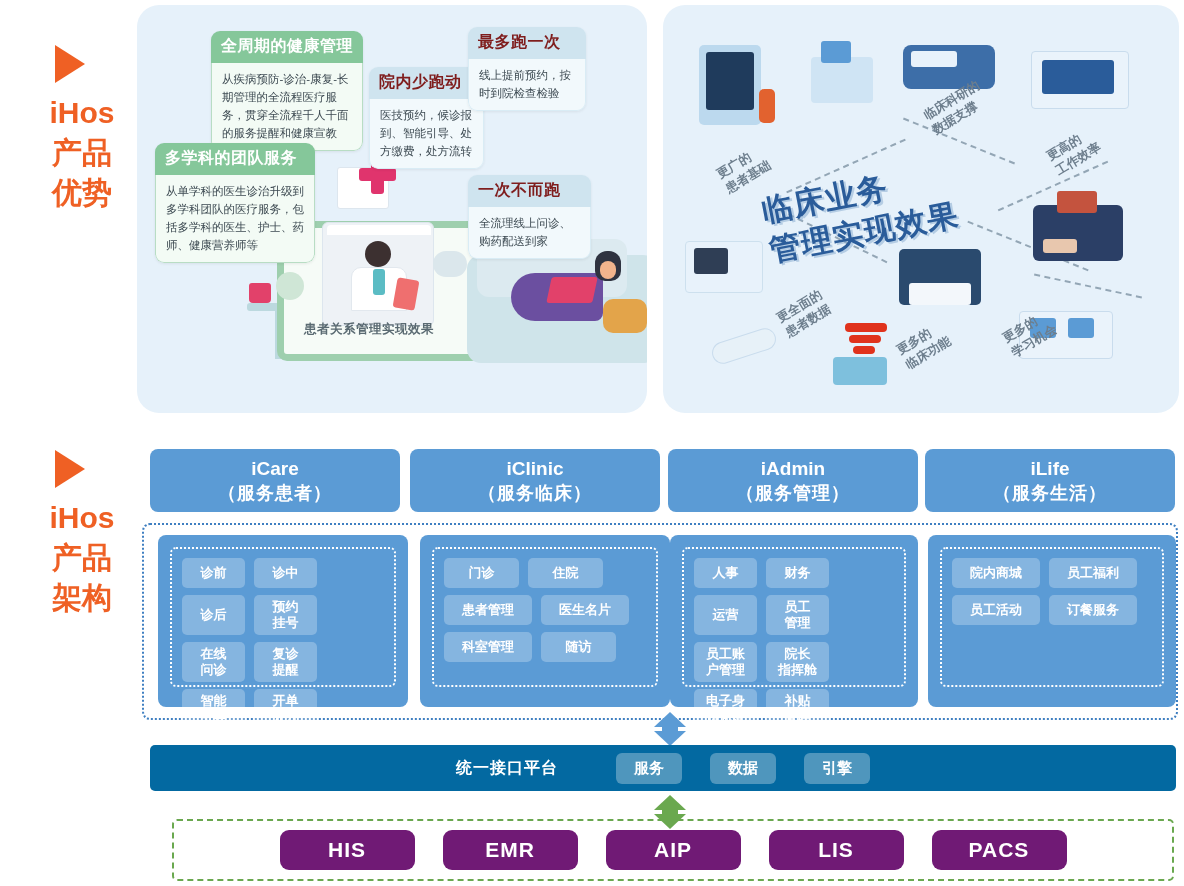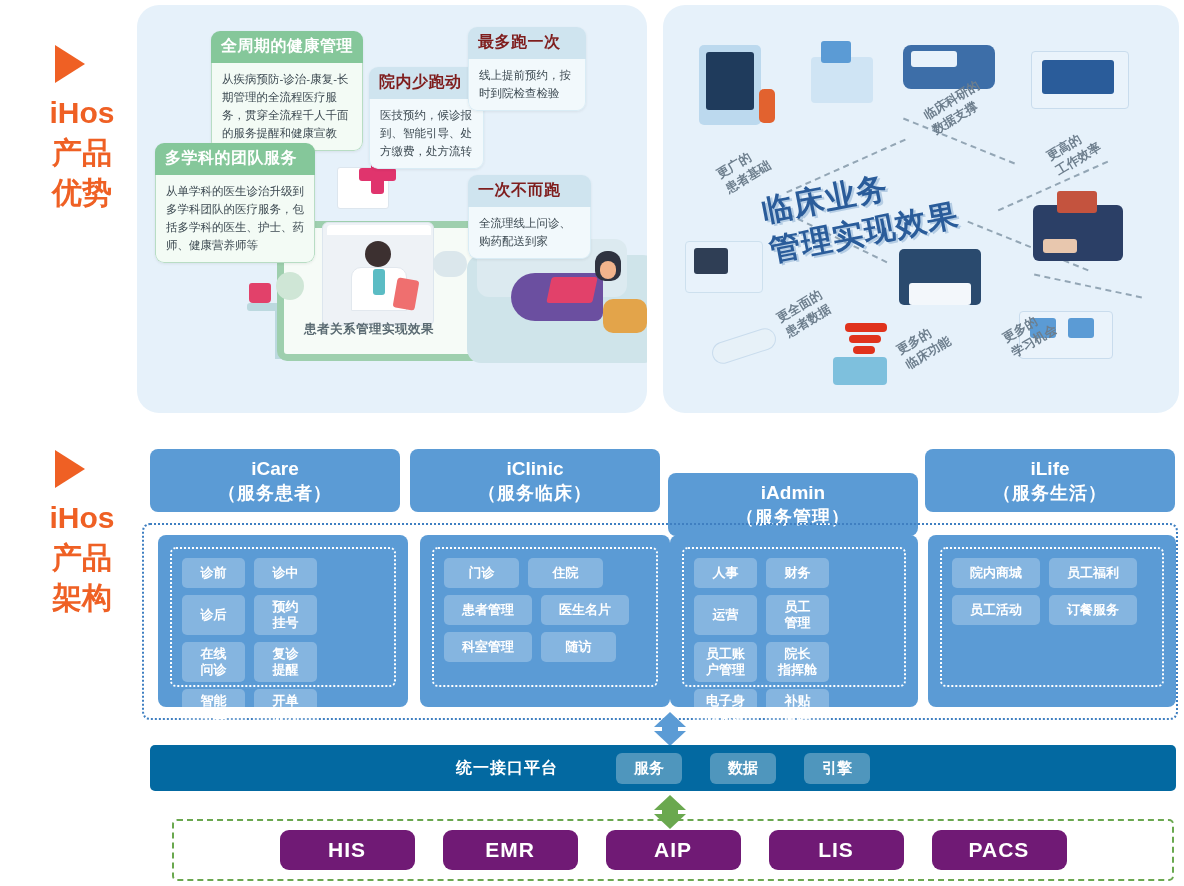--- a/index.html
+++ b/index.html
@@ -354,21 +354,21 @@
   </div>
 
   <div class="mod-head" style="left:150px; width:250px;">
     <div class="en">iCare</div>
     <div class="cn">（服务患者）</div>
   </div>
   <div class="mod-head" style="left:410px; width:250px;">
     <div class="en">iClinic</div>
     <div class="cn">（服务临床）</div>
   </div>
-  <div class="mod-head" style="left:668px; width:250px;margin-top:24px;">
+  <div class="mod-head" style="left:668px; width:250px;">
     <div class="en">iAdmin</div>
     <div class="cn">（服务管理）</div>
   </div>
   <div class="mod-head" style="left:925px; width:250px;">
     <div class="en">iLife</div>
     <div class="cn">（服务生活）</div>
   </div>
 
   <div class="arch-dashed"></div>
 

